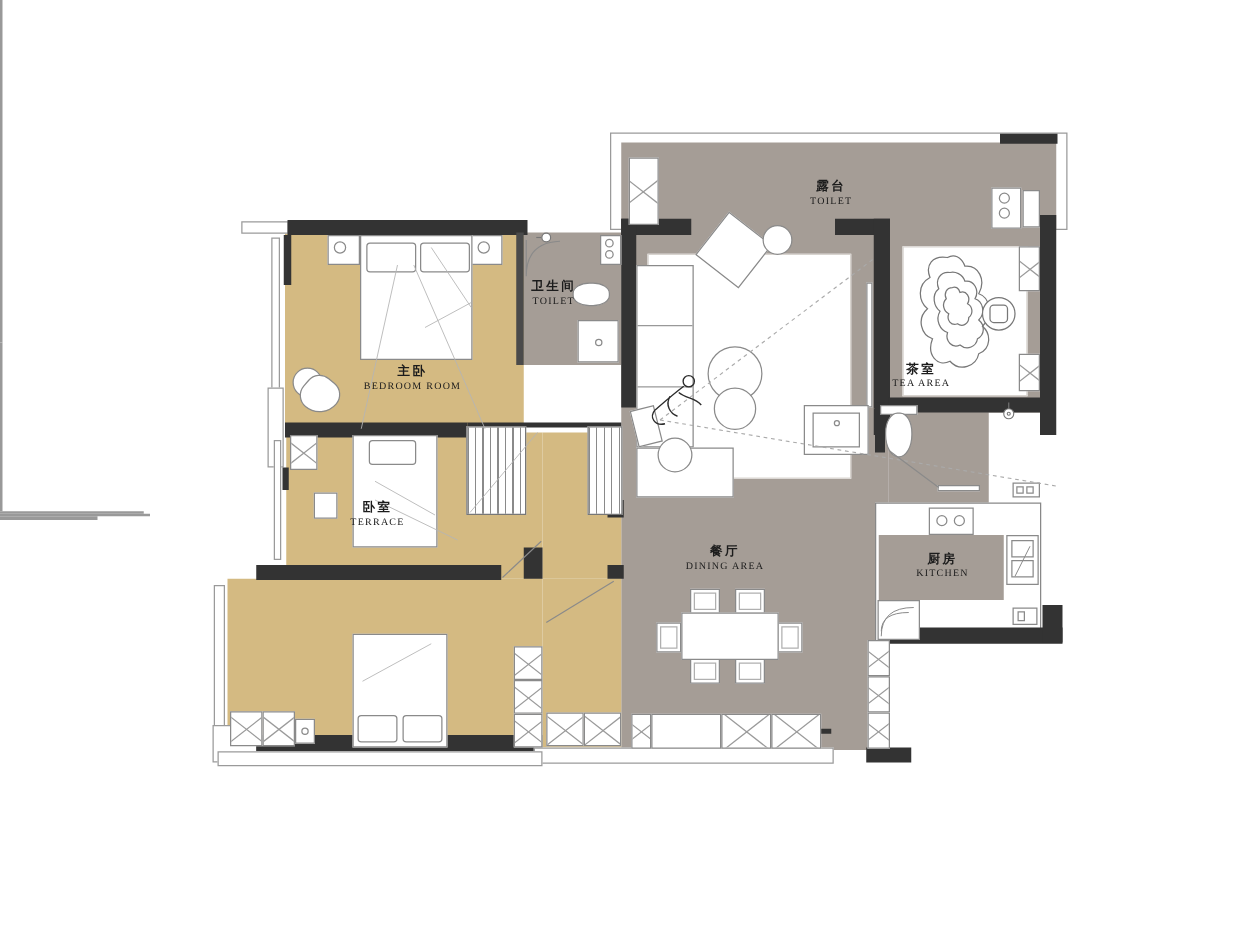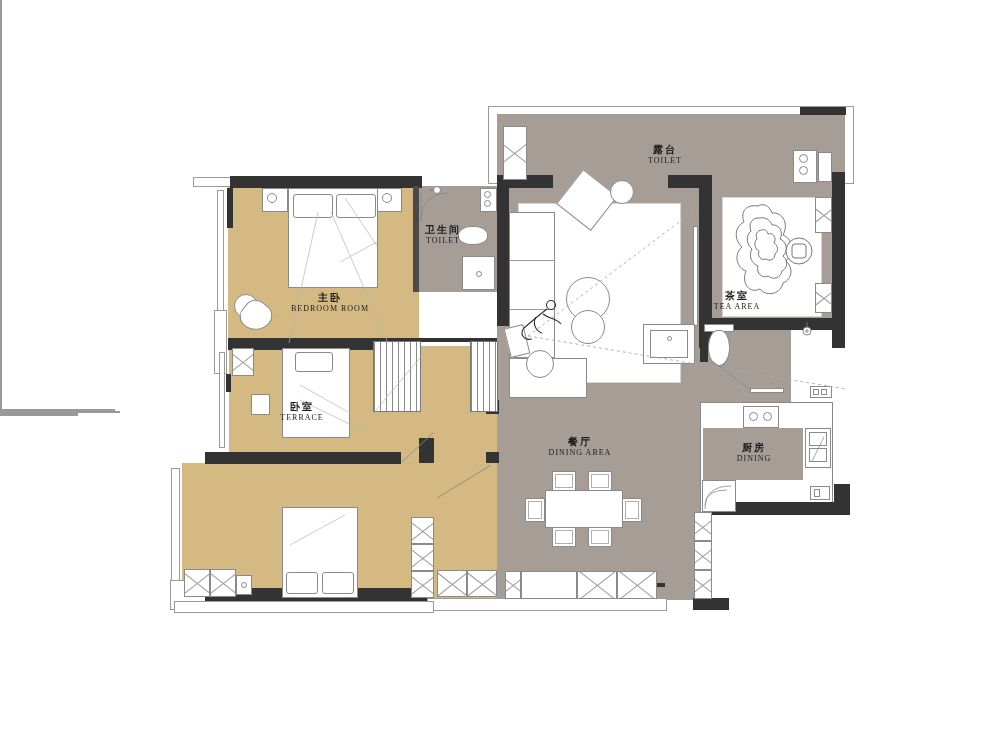--- a/index.html
+++ b/index.html
@@ -258,16 +258,16 @@
   <div class="label" style="left:691px;top:289px;width:92px;">
     <span class="zh">茶室</span>
     <span class="en">TEA AREA</span>
   </div>
   <div class="label" style="left:532px;top:435px;width:96px;">
     <span class="zh">餐厅</span>
     <span class="en">DINING AREA</span>
   </div>
   <div class="label" style="left:706px;top:441px;width:96px;">
     <span class="zh">厨房</span>
-    <span class="en">DINING</span>
+    <span class="en">KITCHEN</span>
   </div>
 
 </div>
 
 </body></html>

